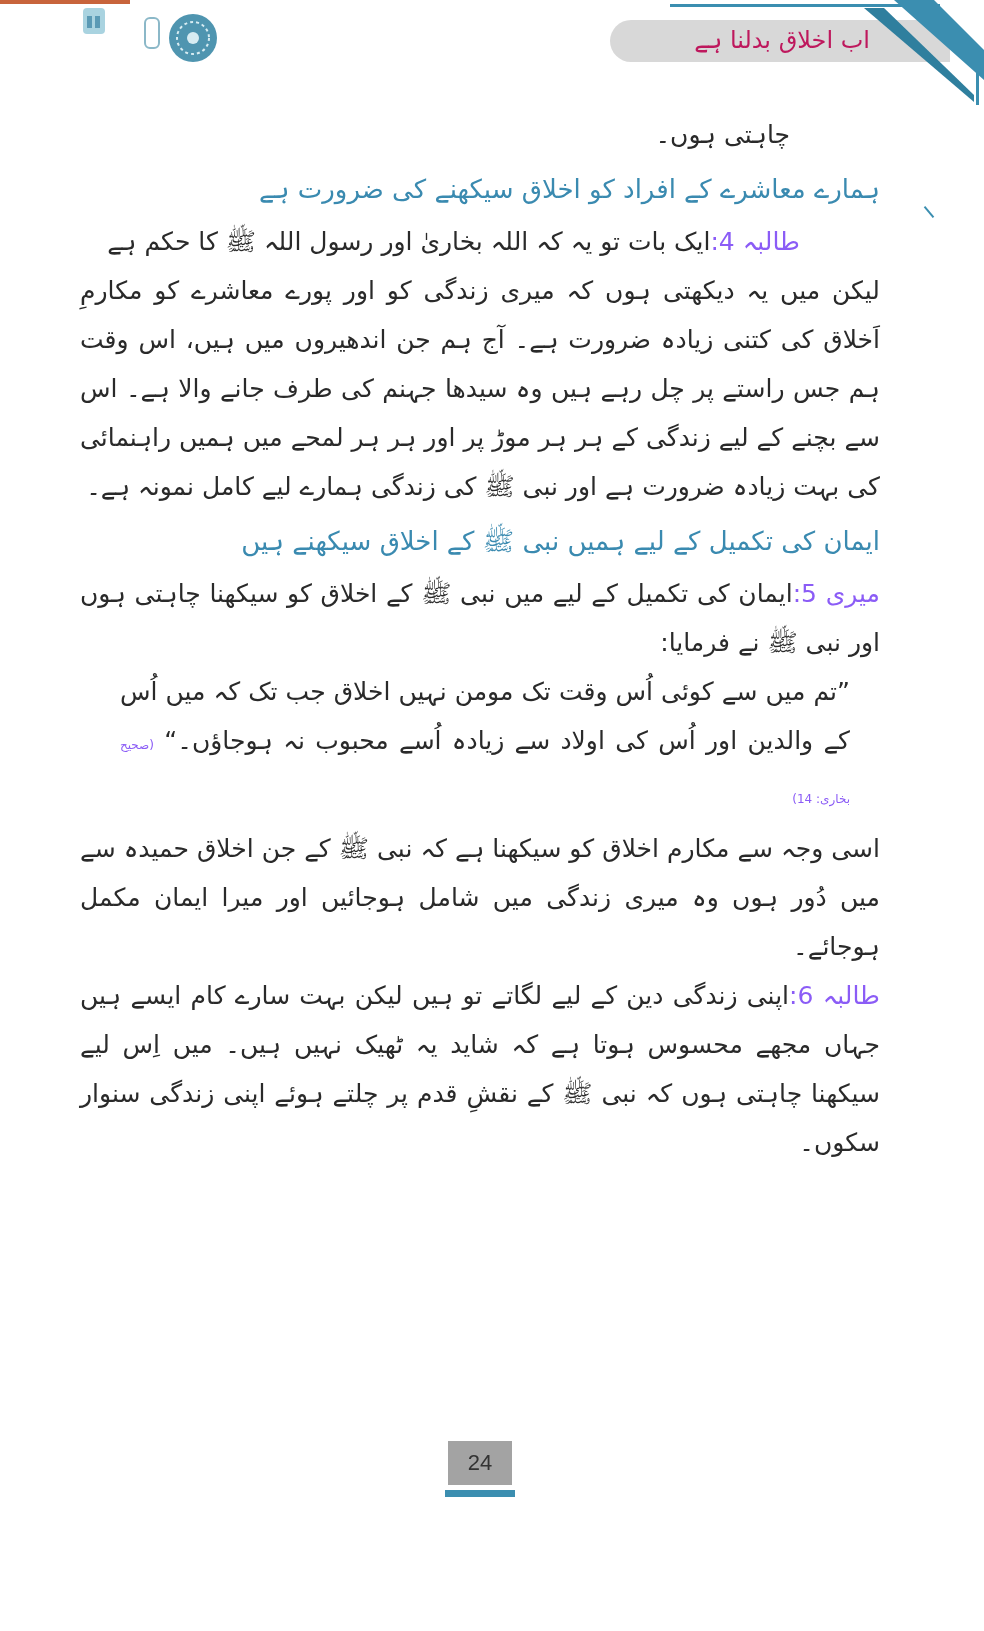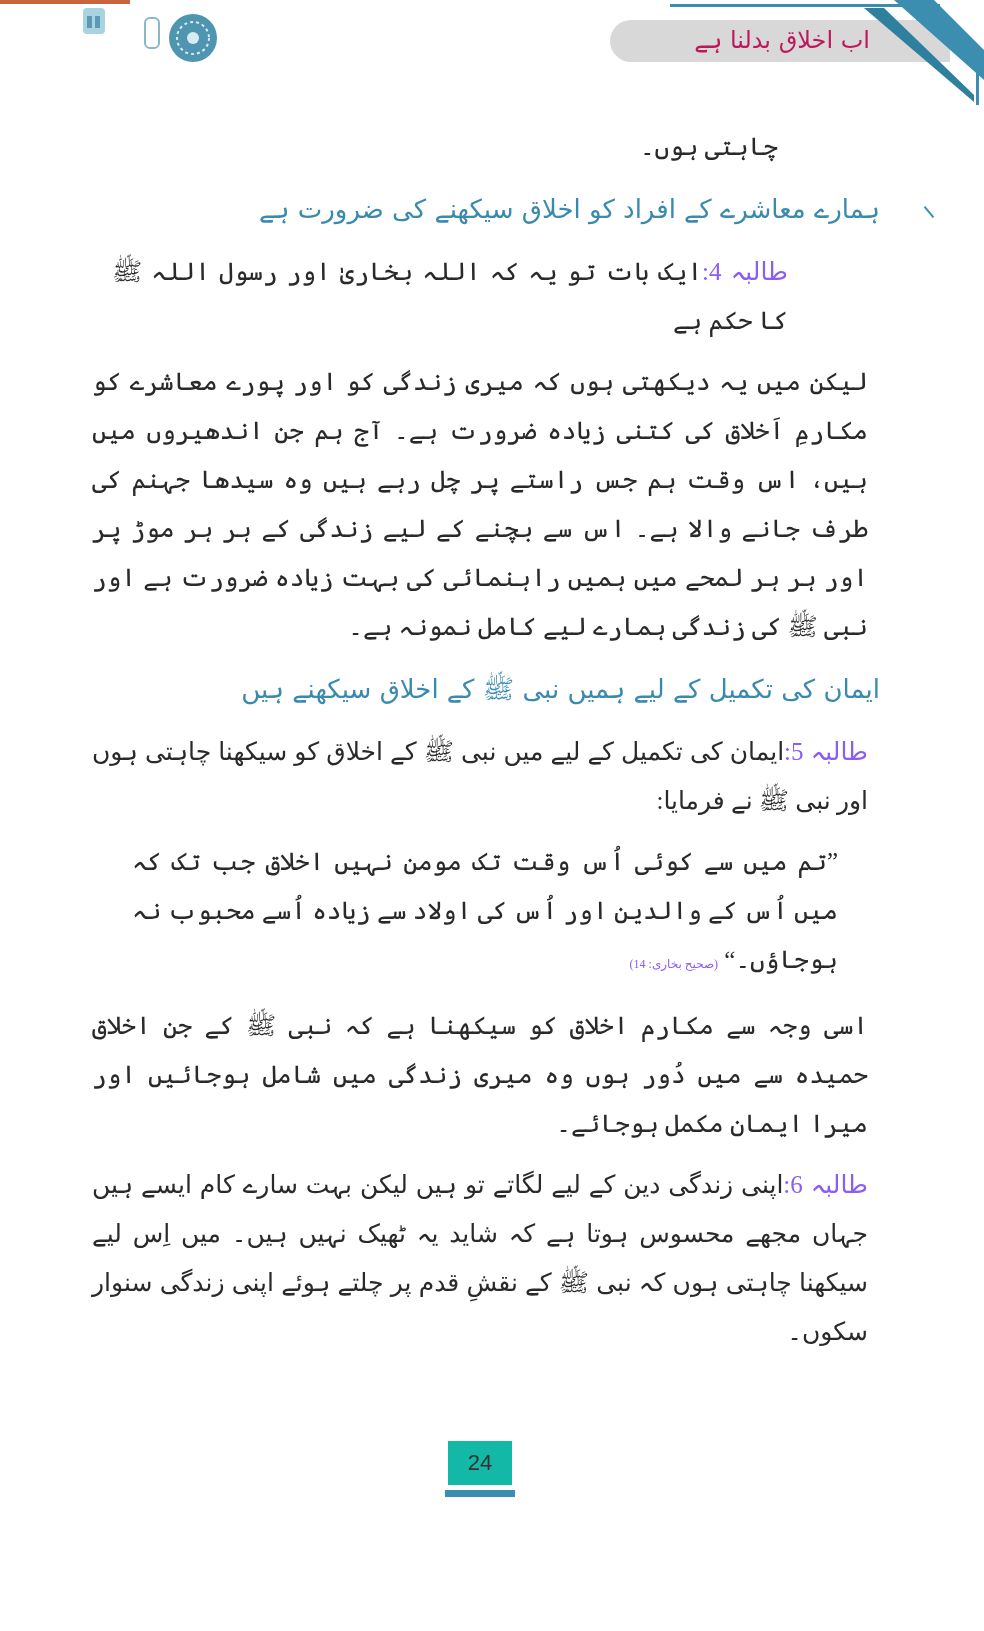--- a/index.html
+++ b/index.html
@@ -9,26 +9,26 @@
   }
   .top-strip { position: absolute; left: 0; top: 0; width: 130px; height: 4px; background: #c8643c; }
   .ornament { position: absolute; left: 75px; top: 0; width: 150px; height: 78px; }
   .header-band { position: absolute; left: 610px; top: 20px; width: 340px; height: 42px;
     background: #d8d8d8; border-radius: 22px 0 0 22px; }
   .header-title { position: absolute; left: 650px; top: 22px; width: 220px; height: 36px;
     direction: rtl; text-align: right; font-size: 24px; color: #be185d; line-height: 36px; }
   .header-line { position: absolute; left: 670px; top: 4px; width: 270px; height: 3px; background: #3b8eb0; }
   .corner { position: absolute; right: 0; top: 0; width: 120px; height: 110px; }
   .content { position: absolute; left: 80px; top: 110px; width: 800px; direction: rtl; text-align: right; }
-  .para { font-size: 25px; line-height: 49px; margin: 12px; color: #2a2a2a; text-align: justify; text-align-last: right; font-family: Liberation Serif, serif; }
+  .para { font-size: 25px; line-height: 49px; margin: 0; color: #2a2a2a; text-align: justify; text-align-last: right; }
   .heading { font-size: 26px; line-height: 52px; color: #3a8ab0; margin: 4px 0 2px 0; font-weight: normal; }
   .label { color: #8b5cf6; }
   .quote { font-size: 25px; line-height: 49px; padding-right: 30px; padding-left: 40px; }
   .ref { color: #8b5cf6; font-size: 12px; }
-  .page-num { position: absolute; left: 448px; top: 1441px; width: 64px; height: 44px; background: #14b8a6;
+  .page-num { position: absolute; left: 448px; top: 1441px; width: 64px; height: 44px; background: #a3a3a3;
     font-family: "Liberation Sans", sans-serif; font-size: 22px; color: #333; text-align: center; line-height: 44px; }
   .page-num-bar { position: absolute; left: 445px; top: 1490px; width: 70px; height: 7px; background: #3b8eb0; }
   .side-mark { position: absolute; width: 2px; background: #3b8eb0; }
 </style>
 </head>
 <body>
 
 <div class="top-strip"></div>
 
 <svg class="ornament" viewBox="0 0 150 78">
@@ -56,21 +56,21 @@
   <p class="para" style="padding-right:90px;">چاہتی ہوں۔</p>
 
   <h2 class="heading" style="padding-left:40px;">ہمارے معاشرے کے افراد کو اخلاق سیکھنے کی ضرورت ہے</h2>
   <p class="para" style="padding-right:80px;padding-left:20px;">
     <span class="label">طالبہ 4:</span><span>ایک بات تو یہ کہ اللہ بخاریٰ اور رسول اللہ ﷺ کا حکم ہے</span>
   </p>
   <p class="para">لیکن میں یہ دیکھتی ہوں کہ میری زندگی کو اور پورے معاشرے کو مکارمِ اَخلاق کی کتنی زیادہ ضرورت ہے۔ آج ہم جن اندھیروں میں ہیں، اس وقت ہم جس راستے پر چل رہے ہیں وہ سیدھا جہنم کی طرف جانے والا ہے۔ اس سے بچنے کے لیے زندگی کے ہر ہر موڑ پر اور ہر ہر لمحے میں ہمیں راہنمائی کی بہت زیادہ ضرورت ہے اور نبی ﷺ کی زندگی ہمارے لیے کامل نمونہ ہے۔</p>
 
   <h2 class="heading" style="padding-left:150px;">ایمان کی تکمیل کے لیے ہمیں نبی ﷺ کے اخلاق سیکھنے ہیں</h2>
   <p class="para">
-    <span class="label">طالبہ 5:</span><span>ایمان کی تکمیل کے لیے میں نبی ﷺ کے اخلاق کو سیکھنا چاہتی ہوں اور نبی ﷺ نے فرمایا:</span>
+    <span class="label">میری 5:</span><span>ایمان کی تکمیل کے لیے میں نبی ﷺ کے اخلاق کو سیکھنا چاہتی ہوں اور نبی ﷺ نے فرمایا:</span>
   </p>
   <p class="para quote">
     <span>”تم میں سے کوئی اُس وقت تک مومن نہیں اخلاق جب تک کہ میں اُس کے والدین اور اُس کی اولاد سے زیادہ اُسے محبوب نہ ہوجاؤں۔“</span>
     <span class="ref">(صحیح بخاری: 14)</span>
   </p>
   <p class="para">اسی وجہ سے مکارم اخلاق کو سیکھنا ہے کہ نبی ﷺ کے جن اخلاق حمیدہ سے میں دُور ہوں وہ میری زندگی میں شامل ہوجائیں اور میرا ایمان مکمل ہوجائے۔</p>
 
   <p class="para">
     <span class="label">طالبہ 6:</span><span>اپنی زندگی دین کے لیے لگاتے تو ہیں لیکن بہت سارے کام ایسے ہیں جہاں مجھے محسوس ہوتا ہے کہ شاید یہ ٹھیک نہیں ہیں۔ میں اِس لیے سیکھنا چاہتی ہوں کہ نبی ﷺ کے نقشِ قدم پر چلتے ہوئے اپنی زندگی سنوار سکوں۔</span>
   </p>

